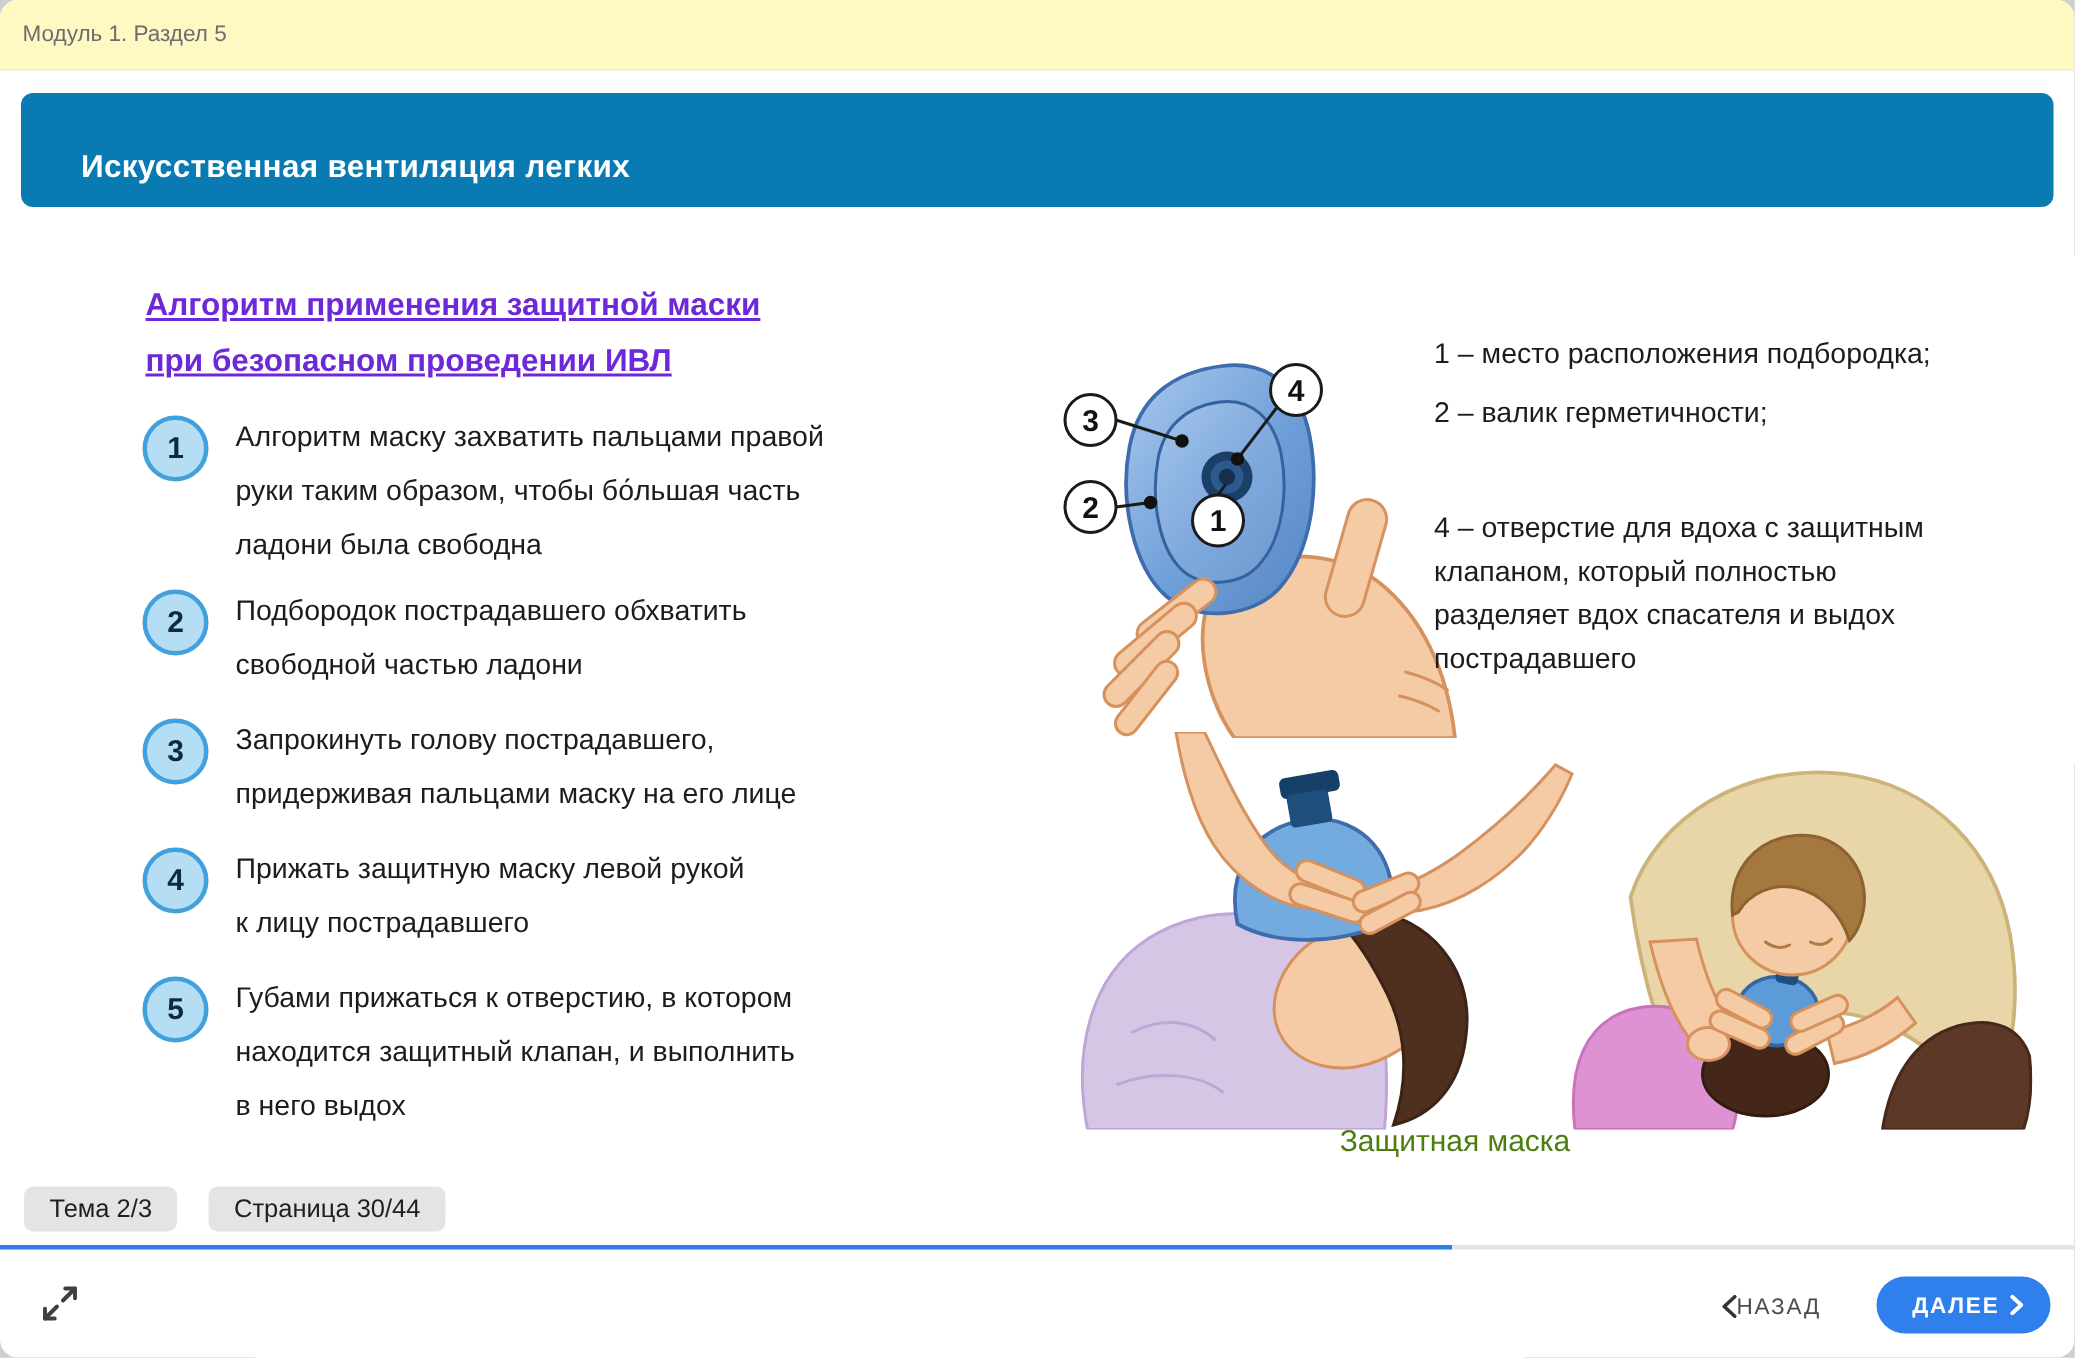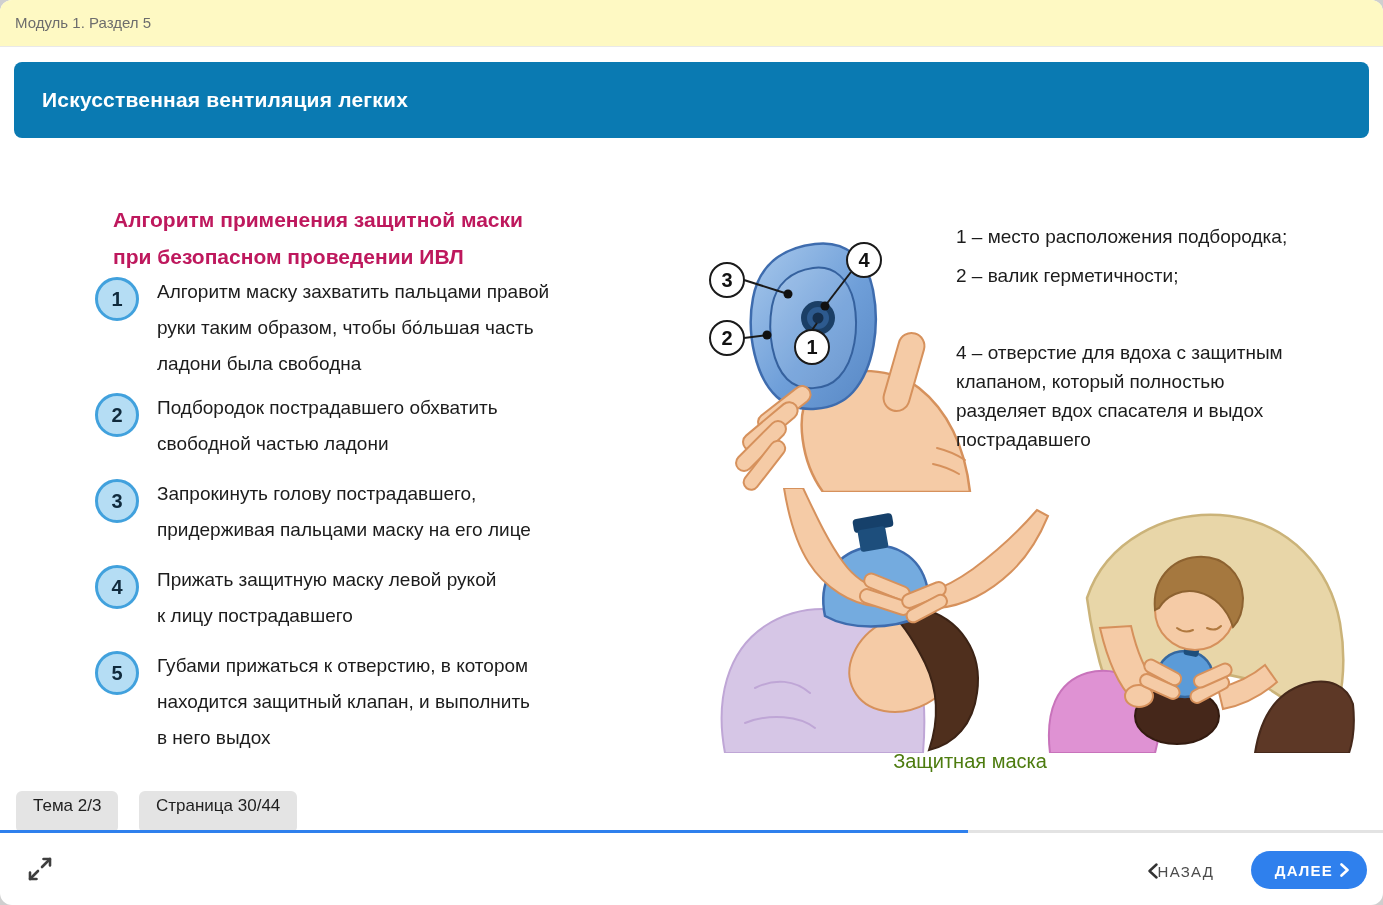--- a/index.html
+++ b/index.html
@@ -2,32 +2,32 @@
 <html lang="ru"><head>
 <meta charset="utf-8">
 <style>
   html,body{margin:0;padding:0;background:#cfcfcf;font-family:"Liberation Sans","DejaVu Sans",sans-serif;}
   .card{position:relative;width:1383px;height:905px;background:#ffffff;border-radius:12px;overflow:hidden;margin:0 auto;}
   
   .topbar{position:absolute;left:0;top:0;width:100%;height:47px;background:#fef9c3;border-bottom:1px solid #e9e9e9;box-sizing:border-box;}
   .topbar span{position:absolute;left:15px;top:14px;font-size:15px;color:#6d6d6d;}
   
   .banner{position:absolute;left:14px;right:14px;top:62px;height:76px;background:#0a7ab2;border-radius:8px;}
-  .banner h1{position:absolute;left:28px;top:50%;transform:translateY(-50%);margin:0;color:#ffffff;font-size:21px;font-weight:bold;letter-spacing:.2px;}
-  
-  .heading{position:absolute;left:97px;top:185px;margin:16px;color:#be185d;font-size:21px;font-weight:bold;line-height:37px;}
+  .banner h1{position:absolute;left:28px;top:50%;transform:translateY(-50%);margin:12px;color:#ffffff;font-size:21px;font-weight:bold;letter-spacing:.2px;}
+  
+  .heading{position:absolute;left:97px;top:185px;margin:0;color:#6d28d9;font-size:21px;font-weight:bold;line-height:37px;text-decoration:underline;}
   .lines{white-space:pre-line;}
   .step{position:absolute;left:95px;display:flex;gap:18px;align-items:flex-start;}
   .step-circle{flex:0 0 auto;width:44px;height:44px;border-radius:50%;background:#b5ddf4;border:3px solid #41a1dd;box-sizing:border-box;display:flex;align-items:center;justify-content:center;font-size:20px;font-weight:bold;color:#102a3c;}
   .step-text{width:470px;font-size:19px;line-height:36px;color:#1c1c1c;margin-top:-3px;}
   
   .legend-item{position:absolute;left:956px;width:420px;font-size:19px;line-height:29px;color:#1c1c1c;margin-top:36px;}
   .figure-caption{position:absolute;left:650px;top:750px;width:640px;text-align:center;font-size:20px;color:#4d7c0f;}
   
-  .badge{position:absolute;top:791px;height:42px;line-height:30px;padding:0 17px;background:#e4e4e4;border-radius:6px;font-size:17px;color:#1f1f1f;}
+  .badge{position:absolute;top:791px;height:30px;line-height:30px;padding:0 17px;background:#e4e4e4;border-radius:6px;font-size:17px;color:#1f1f1f;}
   
   .progress{position:absolute;left:0;top:830px;width:100%;height:3px;background:#e3e3e3;}
   .progress-fill{height:100%;background:#2f80ed;width:70%;}
   
   .fs-btn{position:absolute;left:24px;top:854px;width:32px;height:32px;background:none;border:none;cursor:pointer;padding:2px;}
   .back-btn{position:absolute;right:163px;top:855px;height:32px;display:flex;align-items:center;gap:0;background:none;border:none;cursor:pointer;color:#4c4c4c;font-size:15px;letter-spacing:1.2px;font-family:inherit;}
   .next-btn{position:absolute;right:16px;top:851px;height:38px;padding:0 18px 0 24px;display:flex;align-items:center;gap:7px;background:#2f80ed;border:none;border-radius:19px;cursor:pointer;color:#ffffff;font-size:15px;font-weight:bold;letter-spacing:1.2px;font-family:inherit;}
   svg text{font-family:"Liberation Sans","DejaVu Sans",sans-serif;}
 </style>
 </head>

